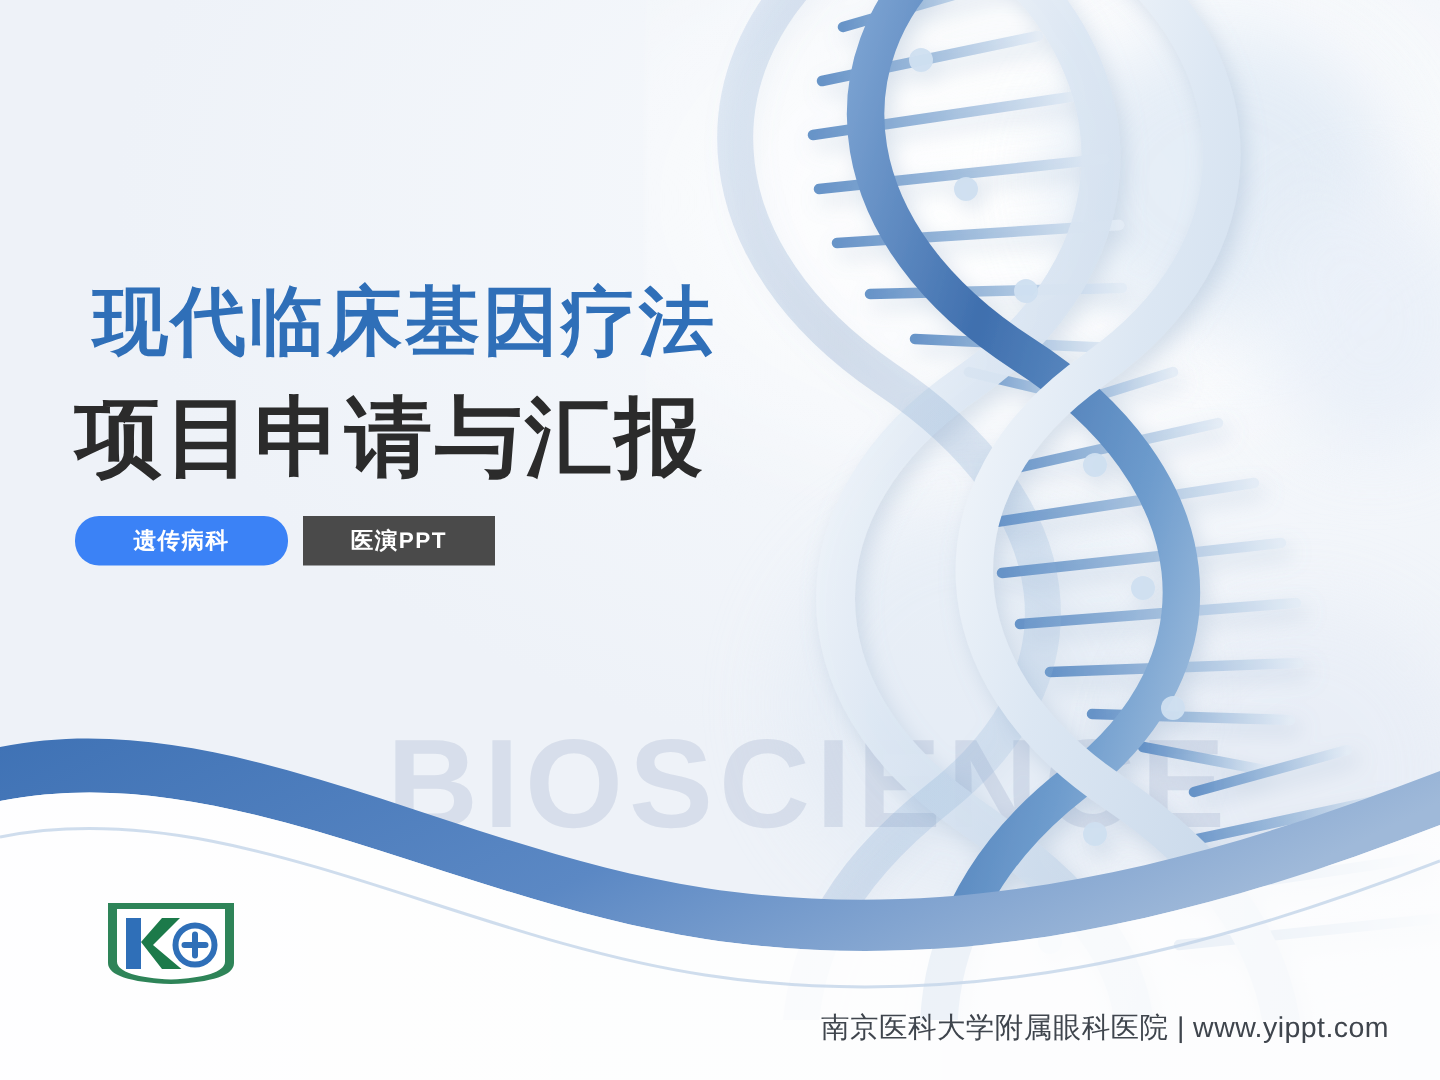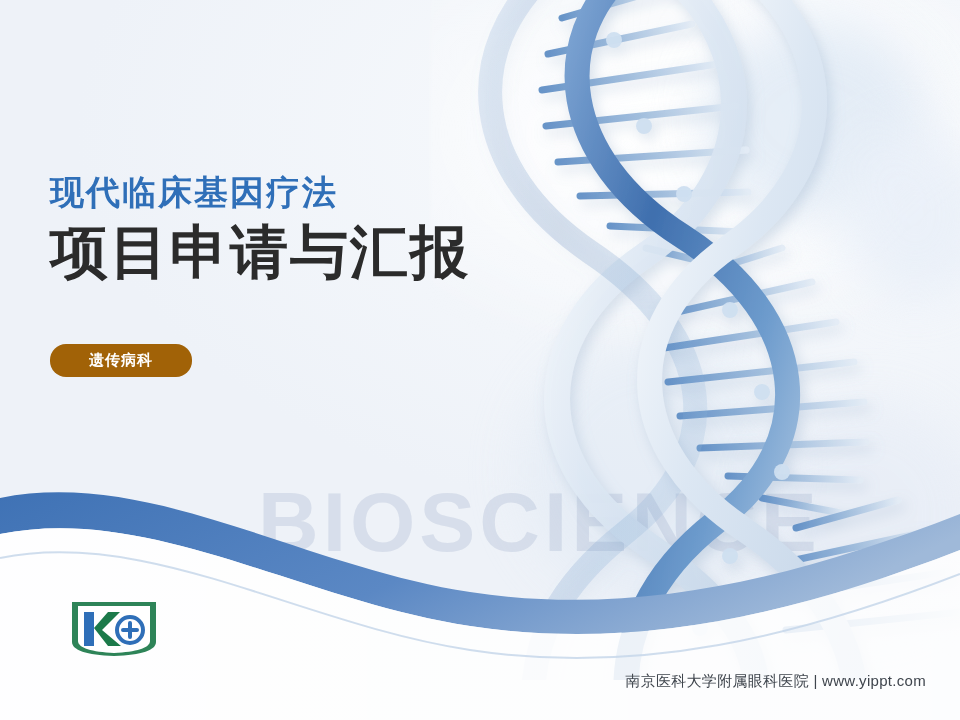--- a/index.html
+++ b/index.html
@@ -76,26 +76,26 @@
   }
 
   
   .title-wrap {
     position: absolute;
     left: 50px;
     top: 172px;
     width: 520px;
   }
   .title-line1 {
-    font-size: 34px;
+    font-size: 50px;
     font-weight: 700;
     color: #2f6fb8;
     letter-spacing: 2px;
     line-height: 1.22;
-    margin: 0;
+    margin: 12px;
     white-space: nowrap;
   }
   .title-line2 {
     font-size: 58px;
     font-weight: 700;
     color: #2b2b2b;
     letter-spacing: 2px;
     line-height: 1.22;
     margin: 4px 0 0 0;
     white-space: nowrap;
@@ -112,21 +112,21 @@
     height: 33px;
     display: flex;
     align-items: center;
     justify-content: center;
     padding: 0 18px;
     font-size: 15px;
     font-weight: 700;
     color: #ffffff;
     letter-spacing: 1px;
   }
-  .tag-primary { background: #a16207; min-width: 106px; border-radius: 16px; }
+  .tag-primary { background: #3b82f6; min-width: 106px; border-radius: 16px; }
   .tag-dark { background: #4a4a4a; min-width: 92px; }
 
   .date-line {
     position: absolute;
     left: 50px;
     top: 402px;
     font-size: 20px;
     color: #555b63;
     letter-spacing: 1px;
   }
@@ -145,21 +145,21 @@
     position: absolute;
     left: 62px;
     top: 600px;
     width: 104px;
     height: 58px;
   }
   .footer-text {
     position: absolute;
     right: 34px;
     top: 672px;
-    font-size: 15px;
+    font-size: 19px;
     color: #3f454d;
     letter-spacing: .3px;
     white-space: nowrap;
   }
 </style>
 </head>
 <body>
 
 <div class="slide">
 
@@ -246,20 +246,21 @@
     </g>
   </svg>
 
   <div class="title-wrap">
     <h1 class="title-line1">现代临床基因疗法</h1>
     <h1 class="title-line2">项目申请与汇报</h1>
   </div>
 
   <div class="tags">
     <div class="tag tag-primary">遗传病科</div>
+    <div class="tag tag-dark">医演PPT</div>
   </div>
 
 
   <svg class="wave" viewBox="0 0 960 240" preserveAspectRatio="none">
     <defs>
       <linearGradient id="waveFill" x1="0" y1="0" x2="1" y2="0.3">
         <stop offset="0%" stop-color="#3f72b5"></stop>
         <stop offset="55%" stop-color="#5b88c4"></stop>
         <stop offset="100%" stop-color="#9fb9d9"></stop>
       </linearGradient>

